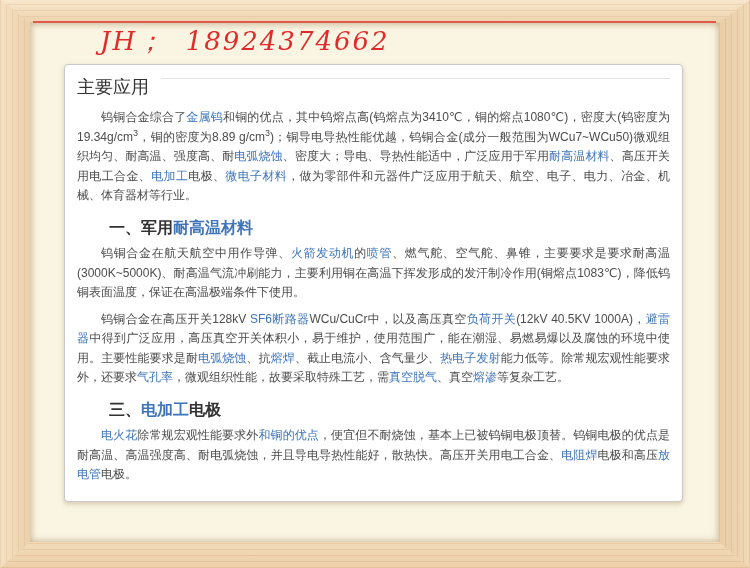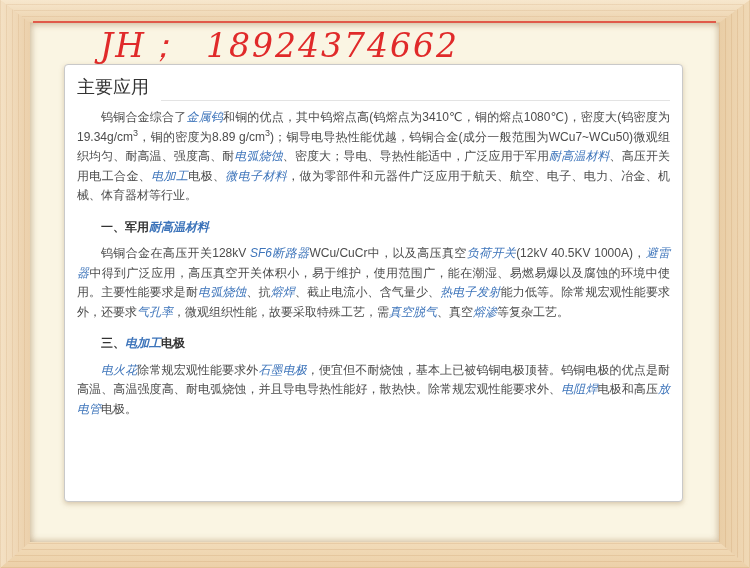--- a/index.html
+++ b/index.html
@@ -27,34 +27,34 @@
     clip-path:polygon(0 23px,100% 0,100% 100%,0 calc(100% - 26px));}
 
   
   .mat{position:absolute;left:30px;top:23px;right:31px;bottom:26px;background:#faf5e3;
        box-shadow:inset 2px 2px 6px rgba(150,110,65,.35), inset -2px -2px 6px rgba(150,110,65,.28);}
   .top-red-line{position:absolute;left:33px;right:34px;top:21px;height:2px;background:#e05a4a;}
 
   
   .watermark{position:absolute;left:100px;top:24px;
     font-family:"DejaVu Serif","Liberation Serif",serif;font-style:italic;
-    font-size:33px;letter-spacing:2px;color:#e02a2a;white-space:pre;}
+    font-size:26px;letter-spacing:2px;color:#e02a2a;white-space:pre;}
 
   
   .card{position:absolute;left:64px;top:64px;width:619px;height:438px;box-sizing:border-box;
         background:#fff;border:1px solid #c9c9c9;border-radius:4px;
         box-shadow:0 2px 5px rgba(150,115,70,.35);padding:5px 12px 8px;overflow:hidden;}
-  .title-row{display:flex;align-items:flex-end;gap:12px;}
+  .title-row{display:flex;align-items:flex-start;gap:12px;}
   .title{font-size:18px;font-weight:400;color:#333;margin:5px 0 2px;}
   .title-rule{flex:1;height:1px;background:#e3e3e3;margin-top:8px;}
 
   .article{font-size:12px;color:#4c4c4c;line-height:19.5px;text-align:justify;}
   .article p{margin:7px 0;text-indent:2em;}
-  .article h3{margin:12px 0 7px;font-size:12px;color:#333;font-weight:bold;text-indent:2em;}
-  .article a.lnk{color:#3d74ba;text-decoration:none;cursor:pointer;font-style:italic;}
+  .article h3{margin:12px 0 7px;font-size:16px;color:#333;font-weight:bold;text-indent:2em;}
+  .article a.lnk{color:#3d74ba;text-decoration:none;cursor:pointer;}
   .article h3 a.lnk{font-weight:bold;}
   .article sup{font-size:9px;line-height:0;}
 </style>
 </head>
 <body>
 
 <div class="wood">
   <div class="strip w-top"></div>
   <div class="strip w-bottom"></div>
   <div class="strip w-left"></div>
@@ -67,17 +67,18 @@
 <div class="watermark">JH；  18924374662</div>
 
 <div class="card">
   <div class="title-row">
     <h1 class="title">主要应用</h1>
     <div class="title-rule"></div>
   </div>
   <div class="article">
       <p><span>钨铜合金综合了</span><a class="lnk" href="#">金属钨</a><span>和铜的优点，其中钨熔点高(钨熔点为3410℃，铜的熔点1080℃)，密度大(钨密度为19.34g/cm</span><sup>3</sup><span>，铜的密度为8.89 g/cm</span><sup>3</sup><span>)；铜导电导热性能优越，钨铜合金(成分一般范围为WCu7~WCu50)微观组织均匀、耐高温、强度高、耐</span><a class="lnk" href="#">电弧烧蚀</a><span>、密度大；导电、导热性能适中，广泛应用于军用</span><a class="lnk" href="#">耐高温材料</a><span>、高压开关用电工合金、</span><a class="lnk" href="#">电加工</a><span>电极、</span><a class="lnk" href="#">微电子材料</a><span>，做为零部件和元器件广泛应用于航天、航空、电子、电力、冶金、机械、体育器材等行业。</span></p>
       <h3><span>一、军用</span><a class="lnk" href="#">耐高温材料</a></h3>
+      <p><span>钨铜合金在航天航空中用作导弹、</span><a class="lnk" href="#">火箭发动机</a><span>的</span><a class="lnk" href="#">喷管</a><span>、燃气舵、空气舵、鼻锥，主要要求是要求耐高温(3000K~5000K)、耐高温气流冲刷能力，主要利用铜在高温下挥发形成的发汗制冷作用(铜熔点1083℃)，降低钨铜表面温度，保证在高温极端条件下使用。</span></p>
       <p><span>钨铜合金在高压开关128kV </span><a class="lnk" href="#">SF6断路器</a><span>WCu/CuCr中，以及高压真空</span><a class="lnk" href="#">负荷开关</a><span>(12kV 40.5KV 1000A)，</span><a class="lnk" href="#">避雷器</a><span>中得到广泛应用，高压真空开关体积小，易于维护，使用范围广，能在潮湿、易燃易爆以及腐蚀的环境中使用。主要性能要求是耐</span><a class="lnk" href="#">电弧烧蚀</a><span>、抗</span><a class="lnk" href="#">熔焊</a><span>、截止电流小、含气量少、</span><a class="lnk" href="#">热电子发射</a><span>能力低等。除常规宏观性能要求外，还要求</span><a class="lnk" href="#">气孔率</a><span>，微观组织性能，故要采取特殊工艺，需</span><a class="lnk" href="#">真空脱气</a><span>、真空</span><a class="lnk" href="#">熔渗</a><span>等复杂工艺。</span></p>
       <h3><span>三、</span><a class="lnk" href="#">电加工</a><span>电极</span></h3>
-      <p><a class="lnk" href="#">电火花</a><span>除常规宏观性能要求外</span><a class="lnk" href="#">石墨电极</a><span>，便宜但不耐烧蚀，基本上已被钨铜电极顶替。钨铜电极的优点是耐高温、高温强度高、耐电弧烧蚀，并且导电导热性能好，散热快。除常规宏观性能要求外、</span><a class="lnk" href="#">电阻焊</a><span>电极和高压</span><a class="lnk" href="#">放电管</a><span>电极。</span></p>
+      <p><a class="lnk" href="#">电火花</a><span>除常规宏观性能要求外</span><a class="lnk" href="#">和铜的优点</a><span>，便宜但不耐烧蚀，基本上已被钨铜电极顶替。钨铜电极的优点是耐高温、高温强度高、耐电弧烧蚀，并且导电导热性能好，散热快。高压开关用电工合金、</span><a class="lnk" href="#">电阻焊</a><span>电极和高压</span><a class="lnk" href="#">放电管</a><span>电极。</span></p>
     </div>
 </div>
 
 </body></html>

